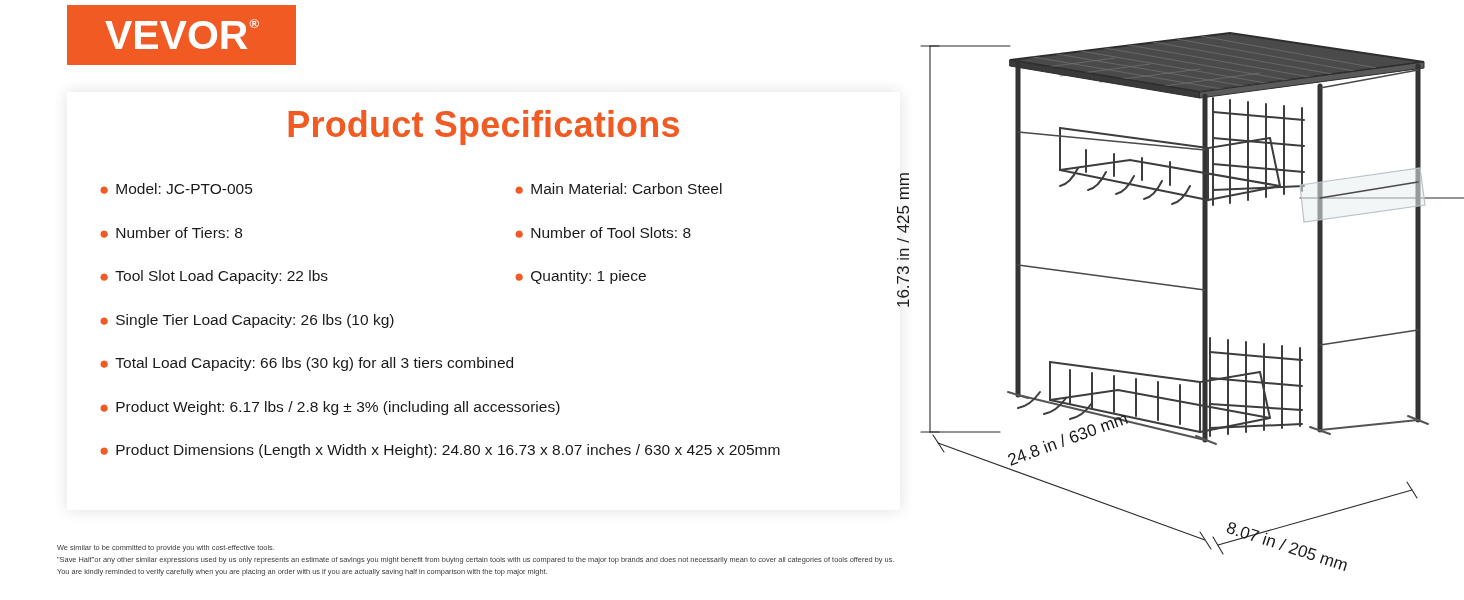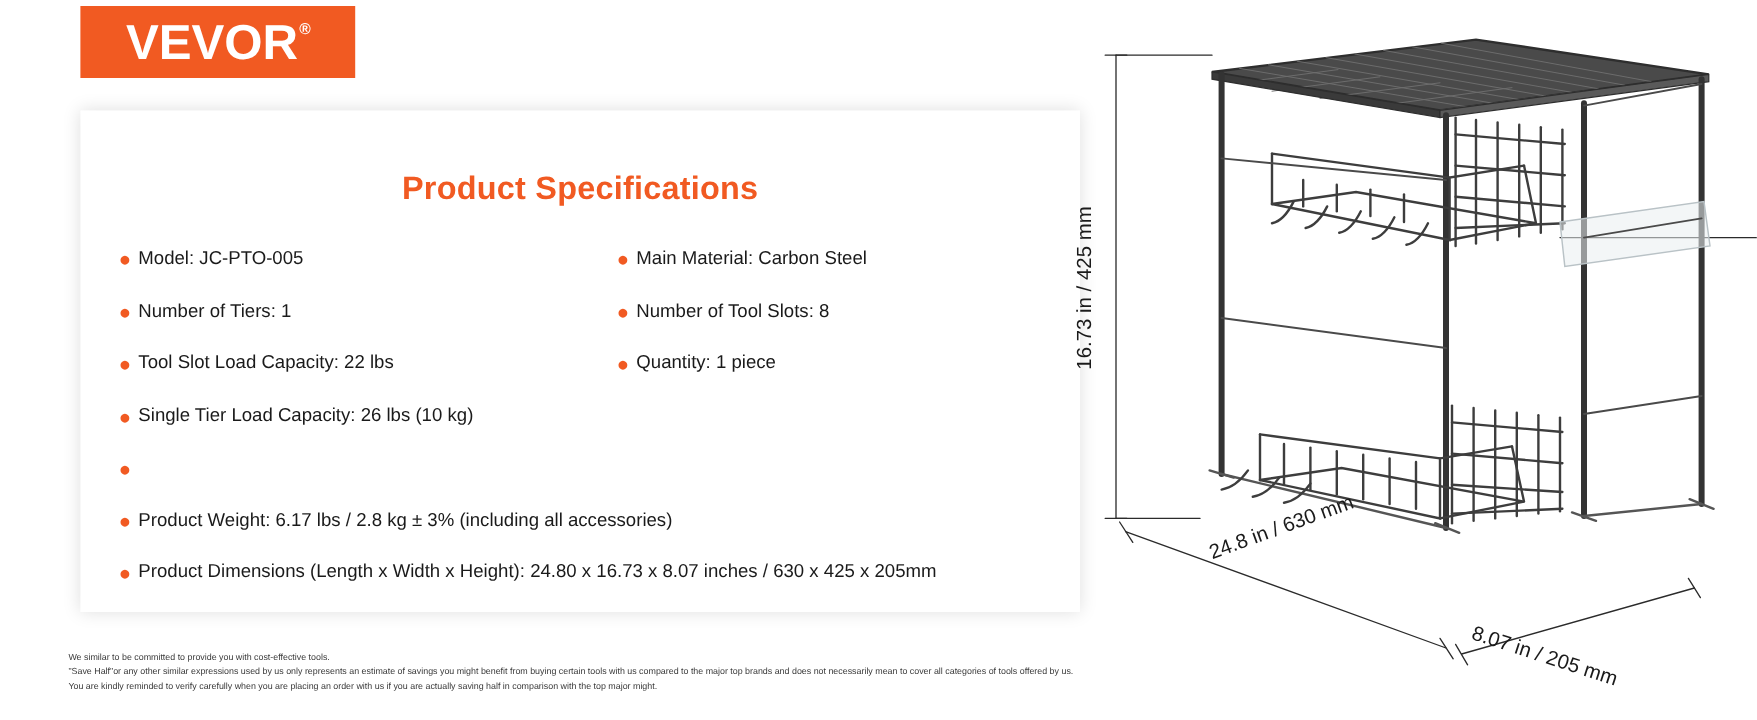--- a/index.html
+++ b/index.html
@@ -55,23 +55,23 @@
     left: 67px;
     top: 92px;
     width: 833px;
     height: 418px;
     background: #ffffff;
     box-shadow: 0 0 14px rgba(0,0,0,0.13);
   }
   .spec-title {
     text-align: center;
     color: #f15a22;
-    font-size: 27px;
+    font-size: 36px;
     font-weight: bold;
-    margin-top: 50px;
+    margin-top: 12px;
     letter-spacing: 0.2px;
   }
   .spec-list {
     margin-top: 22px;
     padding: 0 0 0 14px;
   }
   .spec-row {
     display: flex;
     position: relative;
     height: 43.5px;
@@ -163,21 +163,21 @@
         </div>
         <div class="spec-item col2">
           <span class="bullet">●</span>
           <span>Main Material: Carbon Steel</span>
         </div>
       </div>
 
       <div class="spec-row">
         <div class="spec-item col1">
           <span class="bullet">●</span>
-          <span>Number of Tiers: 1</span>
+          <span>Number of Tiers: 8</span>
         </div>
         <div class="spec-item col2">
           <span class="bullet">●</span>
           <span>Number of Tool Slots: 8</span>
         </div>
       </div>
 
       <div class="spec-row">
         <div class="spec-item col1">
           <span class="bullet">●</span>
@@ -192,20 +192,21 @@
       <div class="spec-row">
         <div class="spec-item wide">
           <span class="bullet">●</span>
           <span>Single Tier Load Capacity: 26 lbs (10 kg)</span>
         </div>
       </div>
 
       <div class="spec-row">
         <div class="spec-item wide">
           <span class="bullet">●</span>
+          <span>Total Load Capacity: 66 lbs (30 kg) for all 3 tiers combined</span>
         </div>
       </div>
 
       <div class="spec-row">
         <div class="spec-item wide">
           <span class="bullet">●</span>
           <span>Product Weight: 6.17 lbs / 2.8 kg ± 3% (including all accessories)</span>
         </div>
       </div>
 

